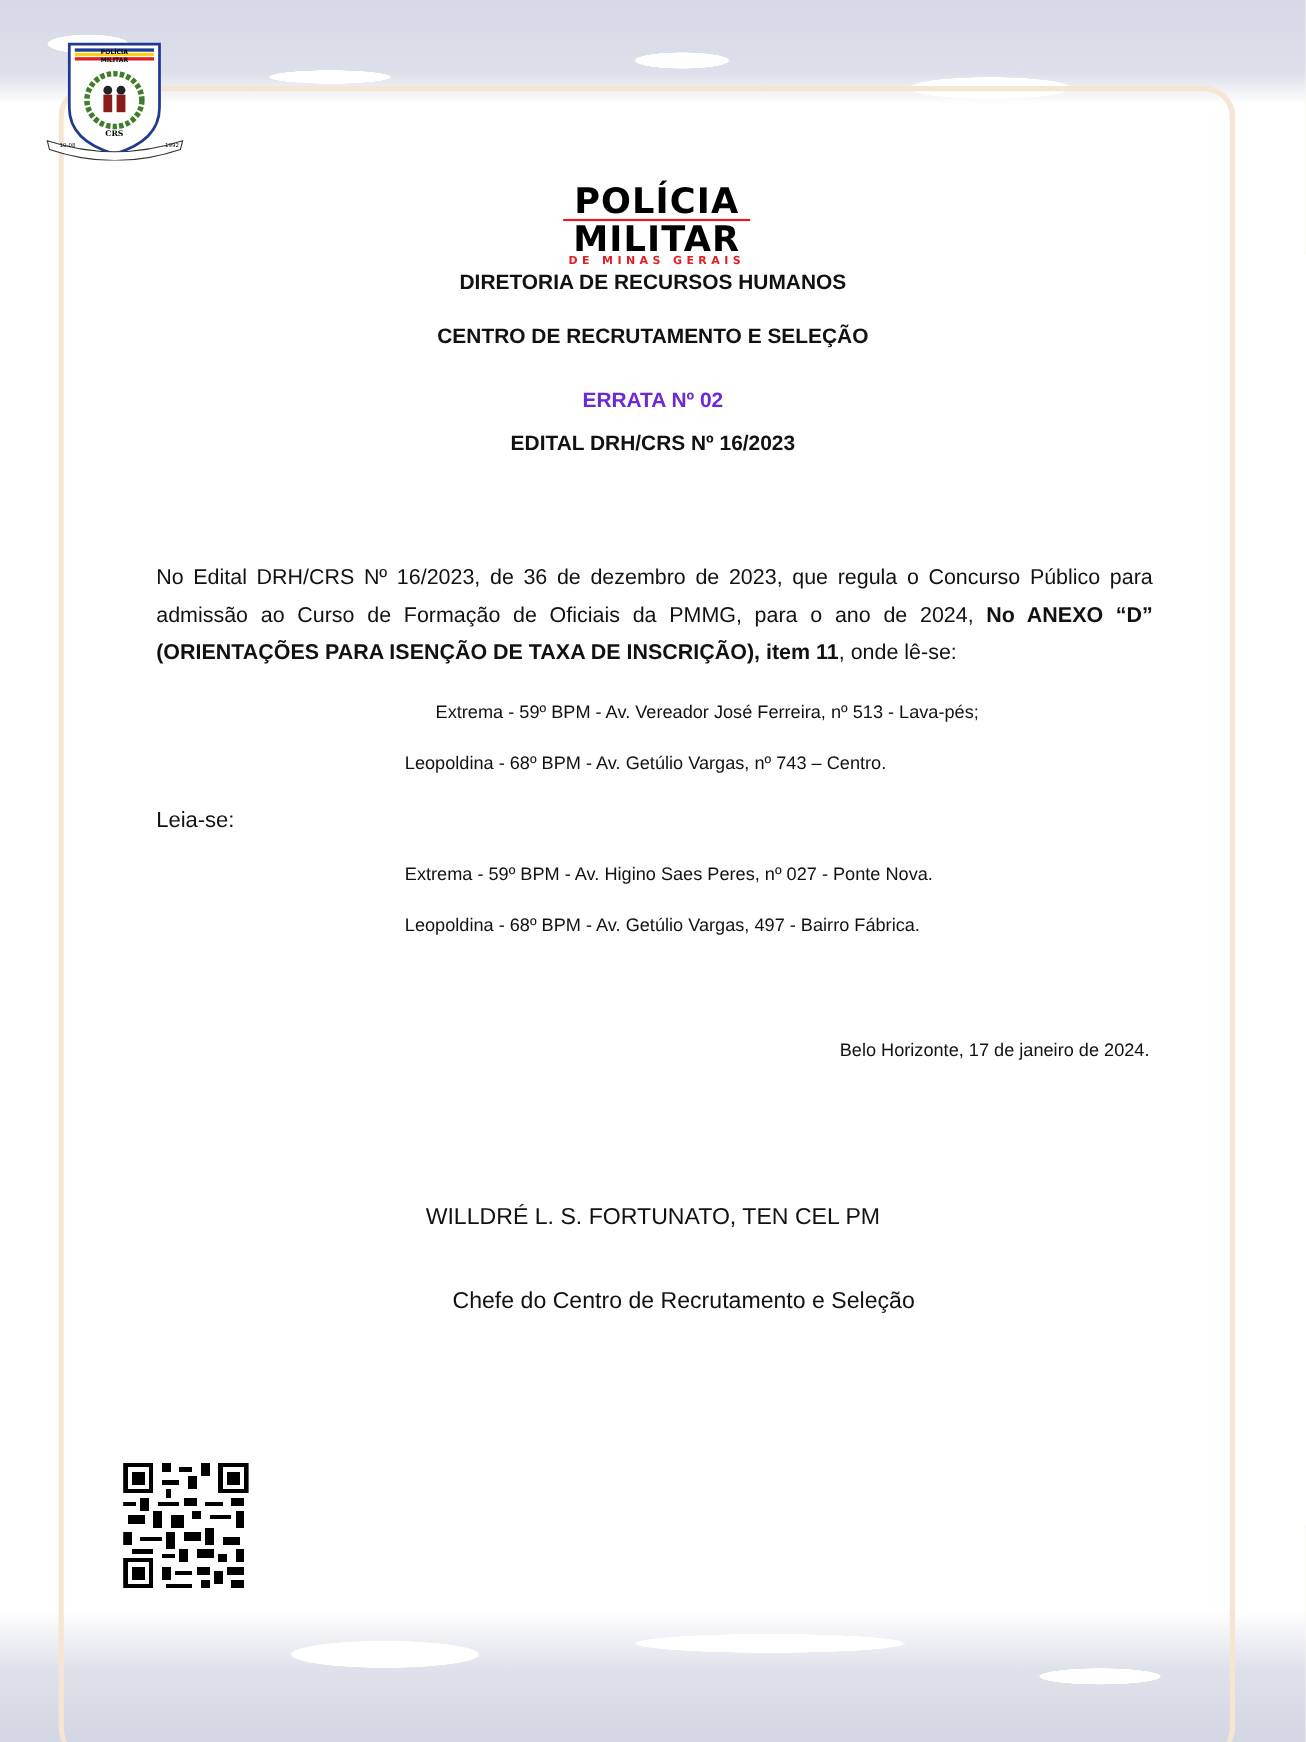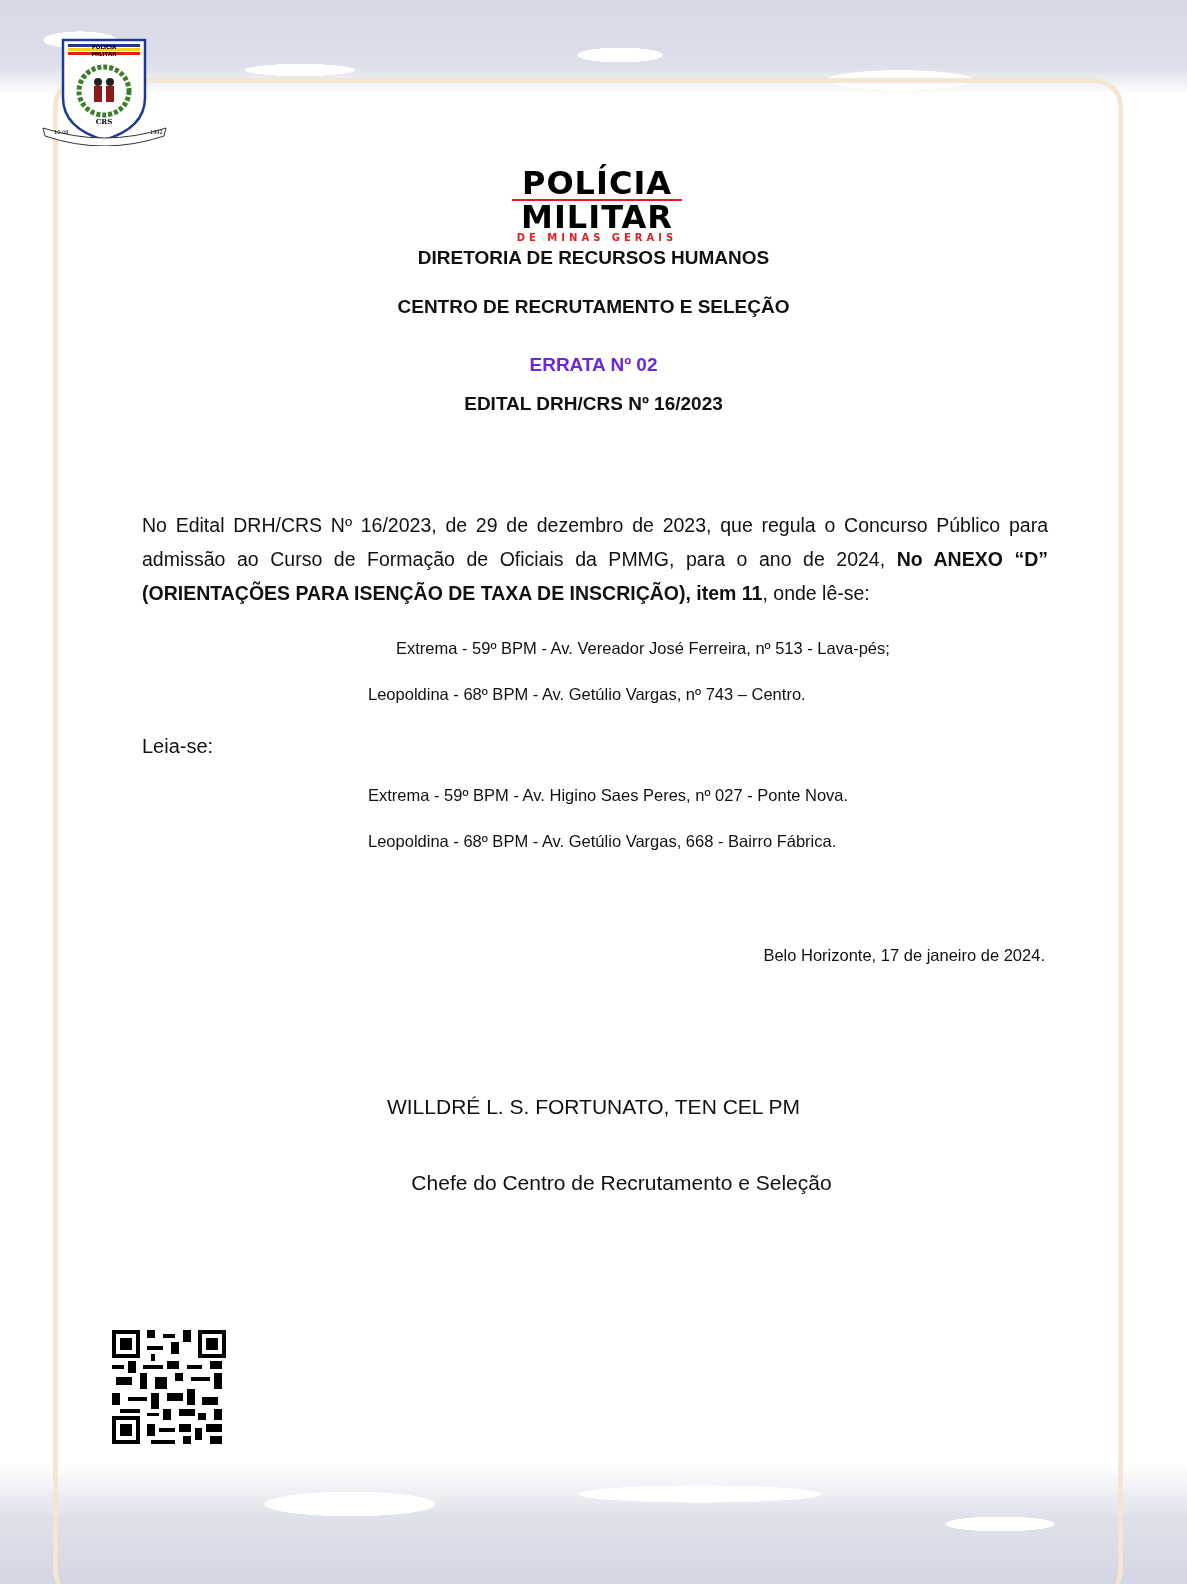--- a/index.html
+++ b/index.html
@@ -84,30 +84,30 @@
   <div class="line2">MILITAR</div>
   <div class="line3">DE MINAS GERAIS</div>
 </div>
 
 <div class="hdr" style="top:247px;">DIRETORIA DE RECURSOS HUMANOS</div>
 <div class="hdr" style="top:296px;">CENTRO DE RECRUTAMENTO E SELEÇÃO</div>
 <div class="hdr errata" style="top:354px;">ERRATA Nº 02</div>
 <div class="hdr" style="top:393px;">EDITAL DRH/CRS Nº 16/2023</div>
 
 <div class="para">
-  <span>No Edital DRH/CRS Nº 16/2023, de 29 de dezembro de 2023, que regula o Concurso Público para admissão ao Curso de Formação de Oficiais da PMMG, para o ano de 2024, </span><b>No ANEXO “D” (ORIENTAÇÕES PARA ISENÇÃO DE TAXA DE INSCRIÇÃO), item 11</b><span>, onde lê-se:</span>
+  <span>No Edital DRH/CRS Nº 16/2023, de 36 de dezembro de 2023, que regula o Concurso Público para admissão ao Curso de Formação de Oficiais da PMMG, para o ano de 2024, </span><b>No ANEXO “D” (ORIENTAÇÕES PARA ISENÇÃO DE TAXA DE INSCRIÇÃO), item 11</b><span>, onde lê-se:</span>
 </div>
 
 <div class="addr" style="top:639px;margin-left:28px;">Extrema -  59º BPM -  Av. Vereador José Ferreira, nº 513 - Lava-pés;</div>
 <div class="addr" style="top:685px;">Leopoldina - 68º BPM -  Av. Getúlio Vargas, nº 743 – Centro.</div>
 
 <div class="leia">Leia-se:</div>
 
 <div class="addr" style="top:786px;">Extrema -  59º BPM -  Av. Higino Saes Peres, nº 027 - Ponte Nova.</div>
-<div class="addr" style="top:832px;">Leopoldina - 68º BPM -  Av. Getúlio Vargas, 668 - Bairro Fábrica.</div>
+<div class="addr" style="top:832px;">Leopoldina - 68º BPM -  Av. Getúlio Vargas, 497 - Bairro Fábrica.</div>
 
 <div class="date">Belo Horizonte, 17 de janeiro de 2024.</div>
 
 <div class="sig" style="top:1095px;">WILLDRÉ L. S. FORTUNATO, TEN CEL PM</div>
 <div class="sig" style="top:1171px;padding-left:28px;">Chefe do Centro de Recrutamento e Seleção</div>
 
 <svg class="qr" viewBox="0 0 29 29" shape-rendering="crispEdges">
   <rect width="29" height="29" fill="#fff"></rect>
   <g fill="#000">
     <rect x="0" y="0" width="7" height="7"></rect>

